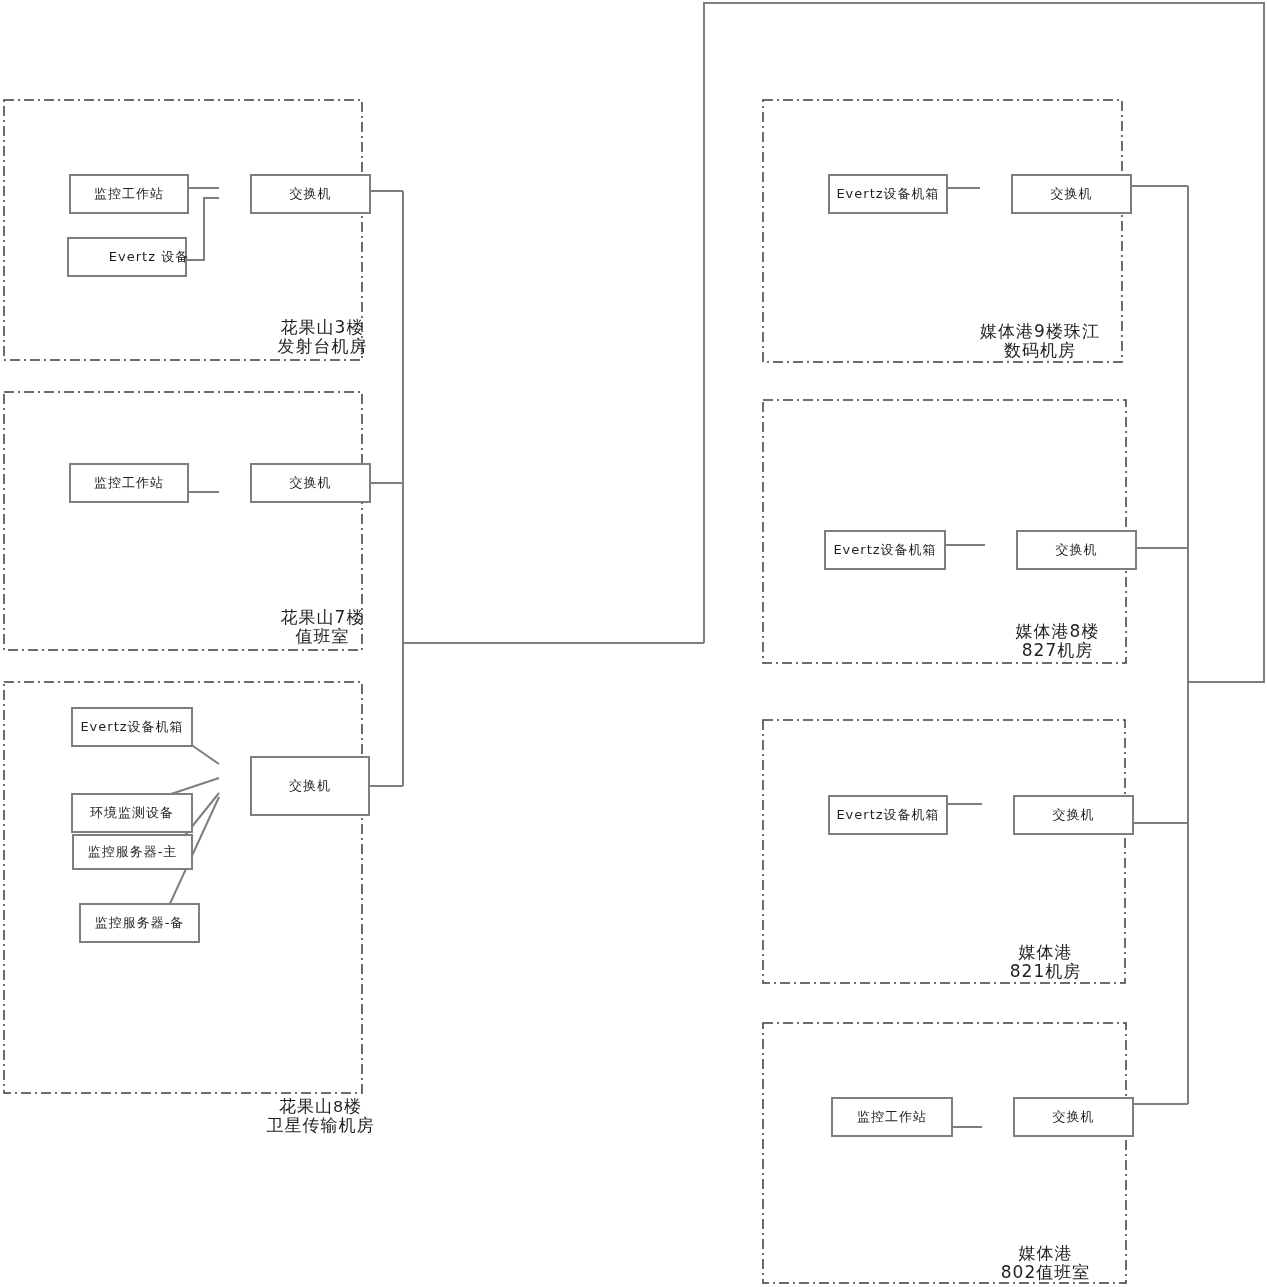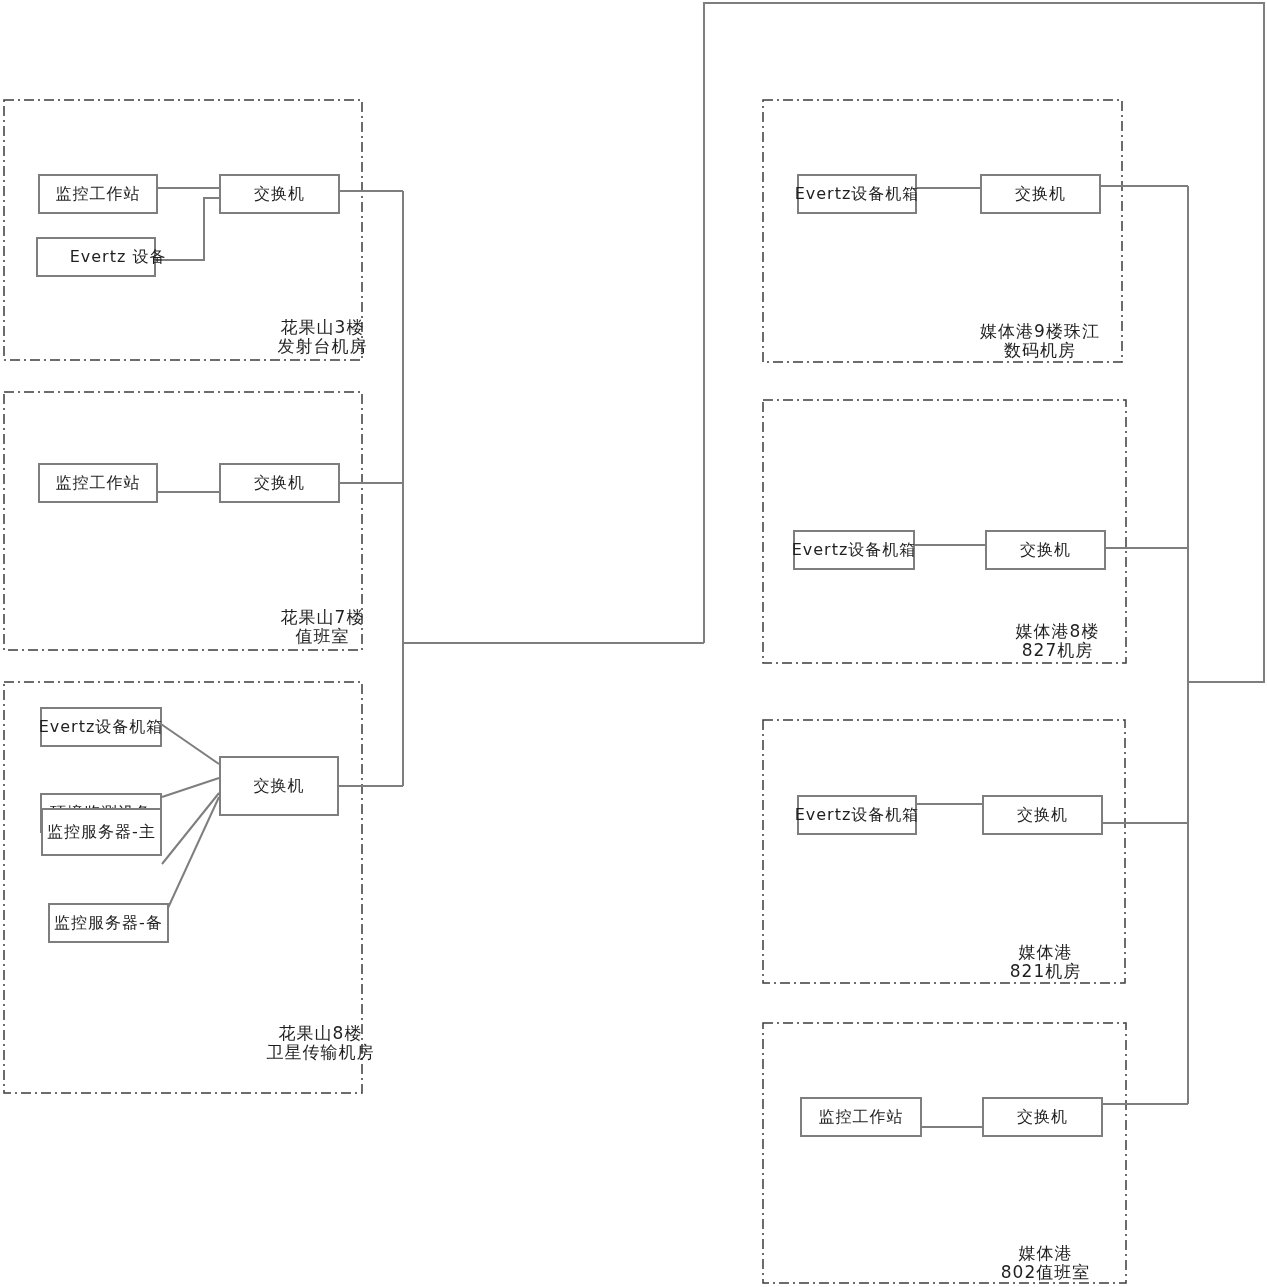--- a/index.html
+++ b/index.html
@@ -21,24 +21,25 @@
     left: 0; top: 0;
   }
   .device {
     position: absolute;
     box-sizing: border-box;
     border: 2px solid #7e7e7e;
     background: #ffffff;
     display: flex;
     align-items: center;
     justify-content: center;
-    font-size: 16px;
+    font-size: 13px;
     letter-spacing: 1px;
     white-space: nowrap;
     z-index: 2;
+    margin-left: 31px;
   }
   .room-label {
     position: absolute;
     text-align: center;
     font-size: 17px;
     line-height: 19px;
     letter-spacing: 1px;
     z-index: 1;
   }
   .room-label span { display: block; }
@@ -104,24 +105,24 @@
 
   <div class="device" style="left:38px; top:463px; width:120px; height:40px;">监控工作站</div>
   <div class="device" style="left:219px; top:463px; width:121px; height:40px;">交换机</div>
   <div class="room-label" style="left:250px; top:608px; width:145px;">
     <span>花果山7楼</span>
     <span>值班室</span>
   </div>
 
   <div class="device" style="left:40px; top:707px; width:122px; height:40px;">Evertz设备机箱</div>
   <div class="device" style="left:40px; top:793px; width:122px; height:40px;">环境监测设备</div>
-  <div class="device" style="left:41px; top:808px; width:121px; height:48px;">监控服务器-主</div>
+  <div class="device" style="left:41px; top:834px; width:121px; height:36px;">监控服务器-主</div>
   <div class="device" style="left:48px; top:903px; width:121px; height:40px;">监控服务器-备</div>
   <div class="device" style="left:219px; top:756px; width:120px; height:60px;">交换机</div>
-  <div class="room-label" style="left:243px; top:1024px; width:155px;">
+  <div class="room-label" style="left:243px; top:1098px; width:155px;font-family:Liberation Mono, monospace;">
     <span>花果山8楼</span>
     <span>卫星传输机房</span>
   </div>
 
   <div class="device" style="left:797px; top:174px; width:120px; height:40px;">Evertz设备机箱</div>
   <div class="device" style="left:980px; top:174px; width:121px; height:40px;">交换机</div>
   <div class="room-label" style="left:965px; top:322px; width:150px;">
     <span>媒体港9楼珠江</span>
     <span>数码机房</span>
   </div>

